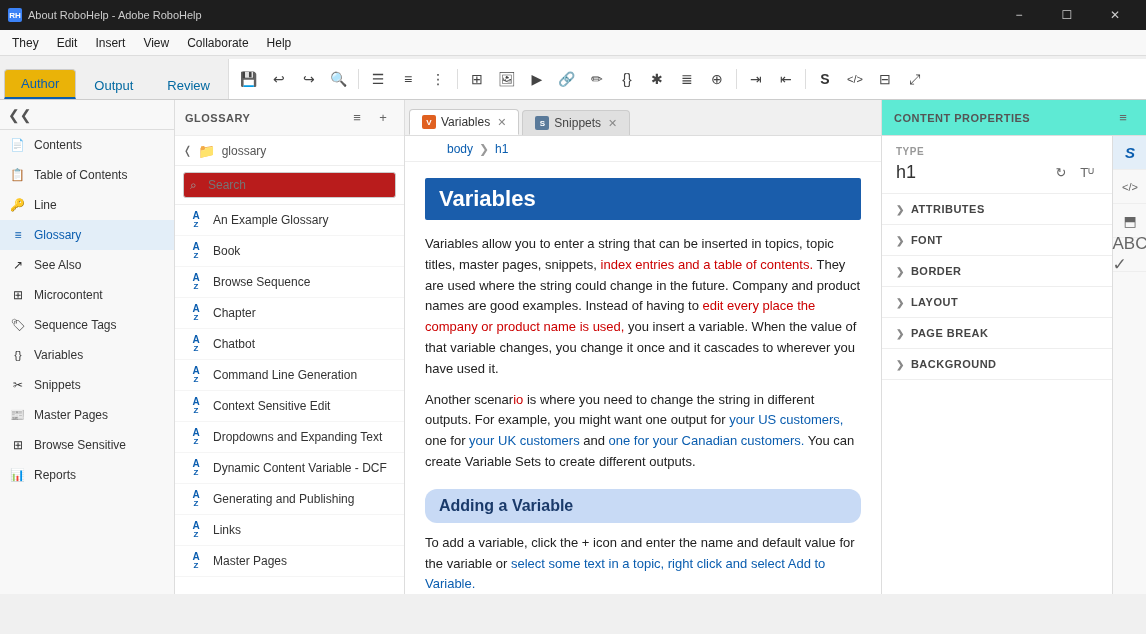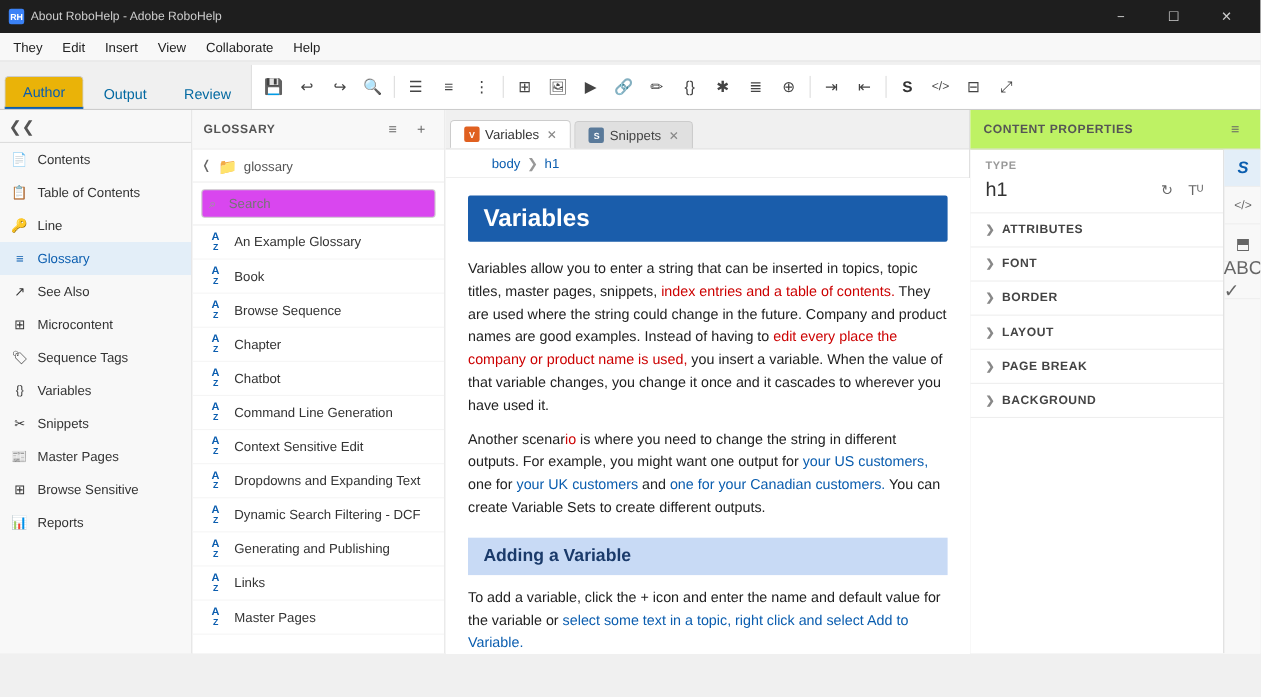--- a/index.html
+++ b/index.html
@@ -182,21 +182,21 @@
       border-bottom: 1px solid #eee;
     }
     .panel-search-input {
       width: 100%;
       height: 26px;
       border: 1px solid #ccc;
       border-radius: 3px;
       padding: 0 8px 0 24px;
       font-size: 12px;
       outline: none;
-      background: #d946ef;
+      background: #b91c1c;
     }
     .panel-search-wrap {
       position: relative;
     }
     .panel-search-icon {
       position: absolute;
       left: 7px;
       top: 50%;
       transform: translateY(-50%);
       color: #999;
@@ -311,21 +311,21 @@
       margin-bottom: 14px;
       border-radius: 2px;
     }
     .article-h2 {
       background: #c8daf5;
       color: #1a3a6a;
       padding: 8px 14px;
       font-size: 16px;
       font-weight: bold;
       margin: 16px 0 10px 0;
-      border-radius: 0;
+      border-radius: 12px;
     }
     .article-p {
       font-size: 13px;
       line-height: 1.6;
       color: #222;
       margin-bottom: 10px;
     }
     .article-p .red { color: #c00; }
     .article-p .blue { color: #0a5daf; text-align: center; }
     .article-p .blue-link { color: #0a5daf; }
@@ -339,21 +339,21 @@
       flex-direction: column;
       overflow: hidden;
     }
     .right-panel-header {
       height: 36px;
       display: flex;
       align-items: center;
       justify-content: space-between;
       padding: 0 12px;
       border-bottom: 1px solid #ddd;
-      background: #bef264;
+      background: #5eead4;
     }
     .right-panel-title {
       font-size: 11px;
       font-weight: 600;
       color: #555;
       letter-spacing: 0.5px;
     }
     .right-panel-icons {
       display: flex;
       gap: 4px;
@@ -653,21 +653,21 @@
       <div class="glossary-item">
         <span class="glossary-az">A<span style="font-size:8px;">Z</span></span>
         <span>Context Sensitive Edit</span>
       </div>
       <div class="glossary-item">
         <span class="glossary-az">A<span style="font-size:8px;">Z</span></span>
         <span>Dropdowns and Expanding Text</span>
       </div>
       <div class="glossary-item">
         <span class="glossary-az">A<span style="font-size:8px;">Z</span></span>
-        <span>Dynamic Search Filtering - DCF</span>
+        <span>Dynamic Content Variable - DCF</span>
       </div>
       <div class="glossary-item">
         <span class="glossary-az">A<span style="font-size:8px;">Z</span></span>
         <span>Generating and Publishing</span>
       </div>
       <div class="glossary-item">
         <span class="glossary-az">A<span style="font-size:8px;">Z</span></span>
         <span>Links</span>
       </div>
       <div class="glossary-item">

